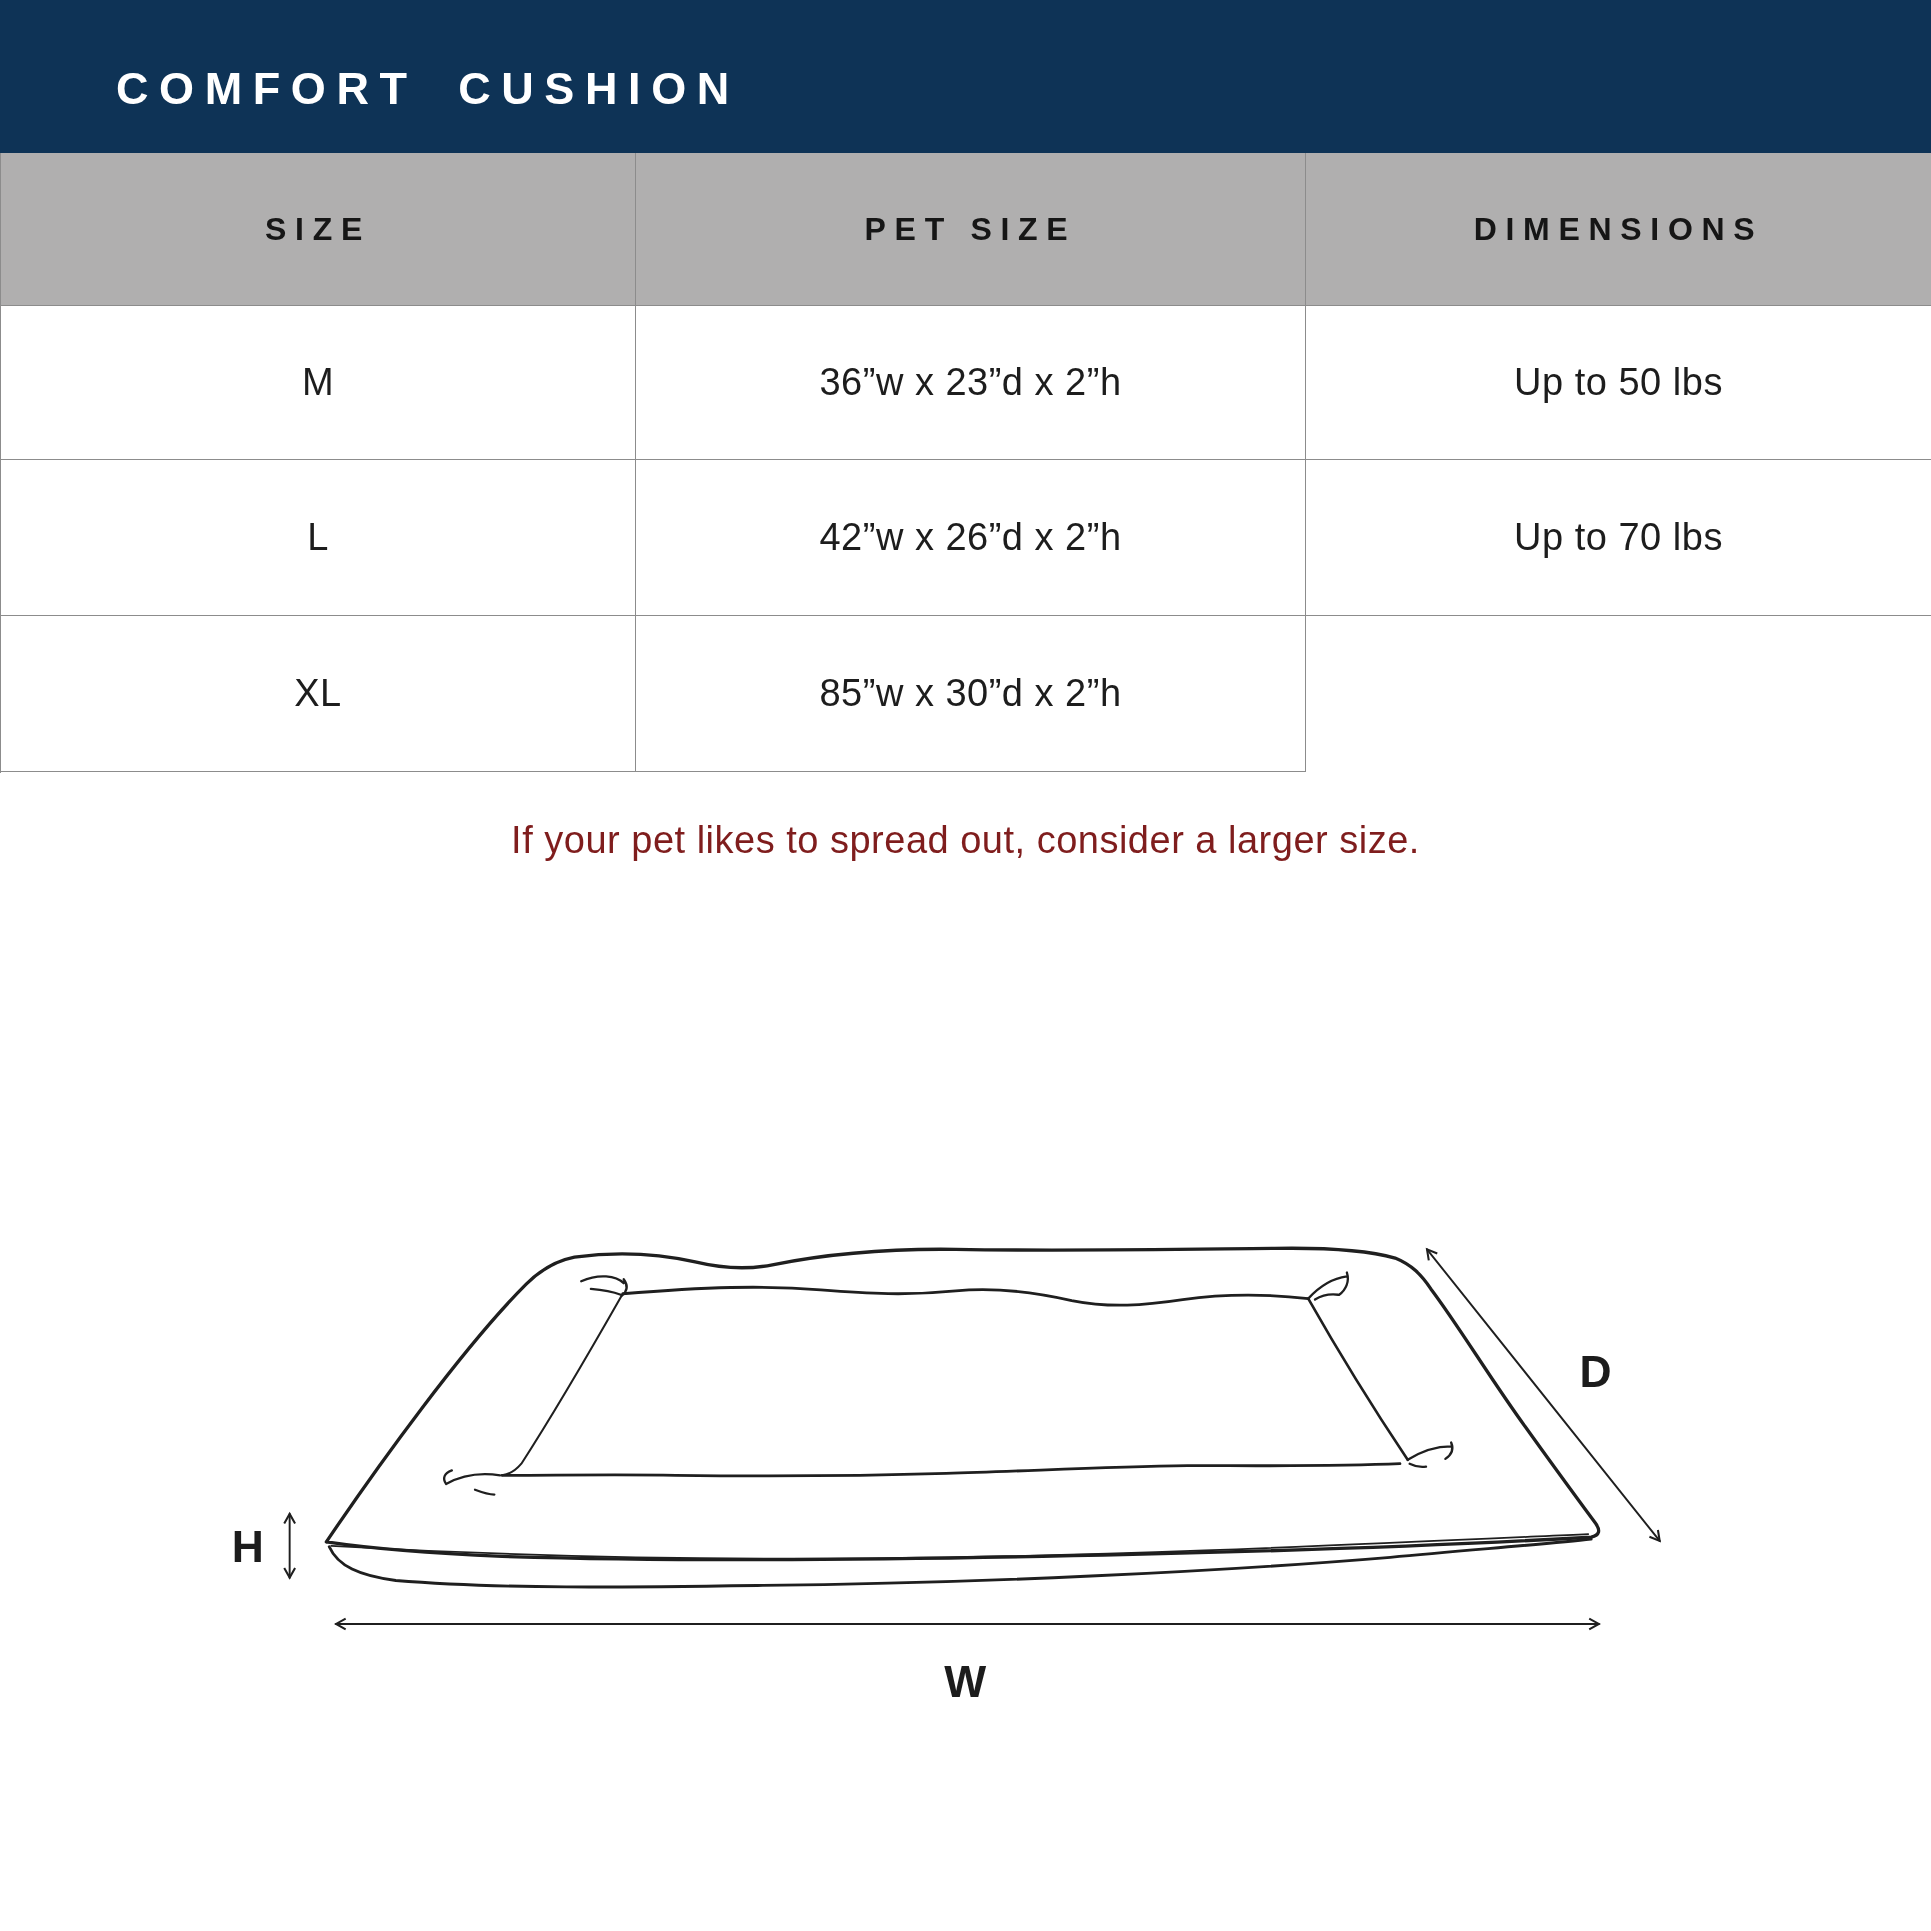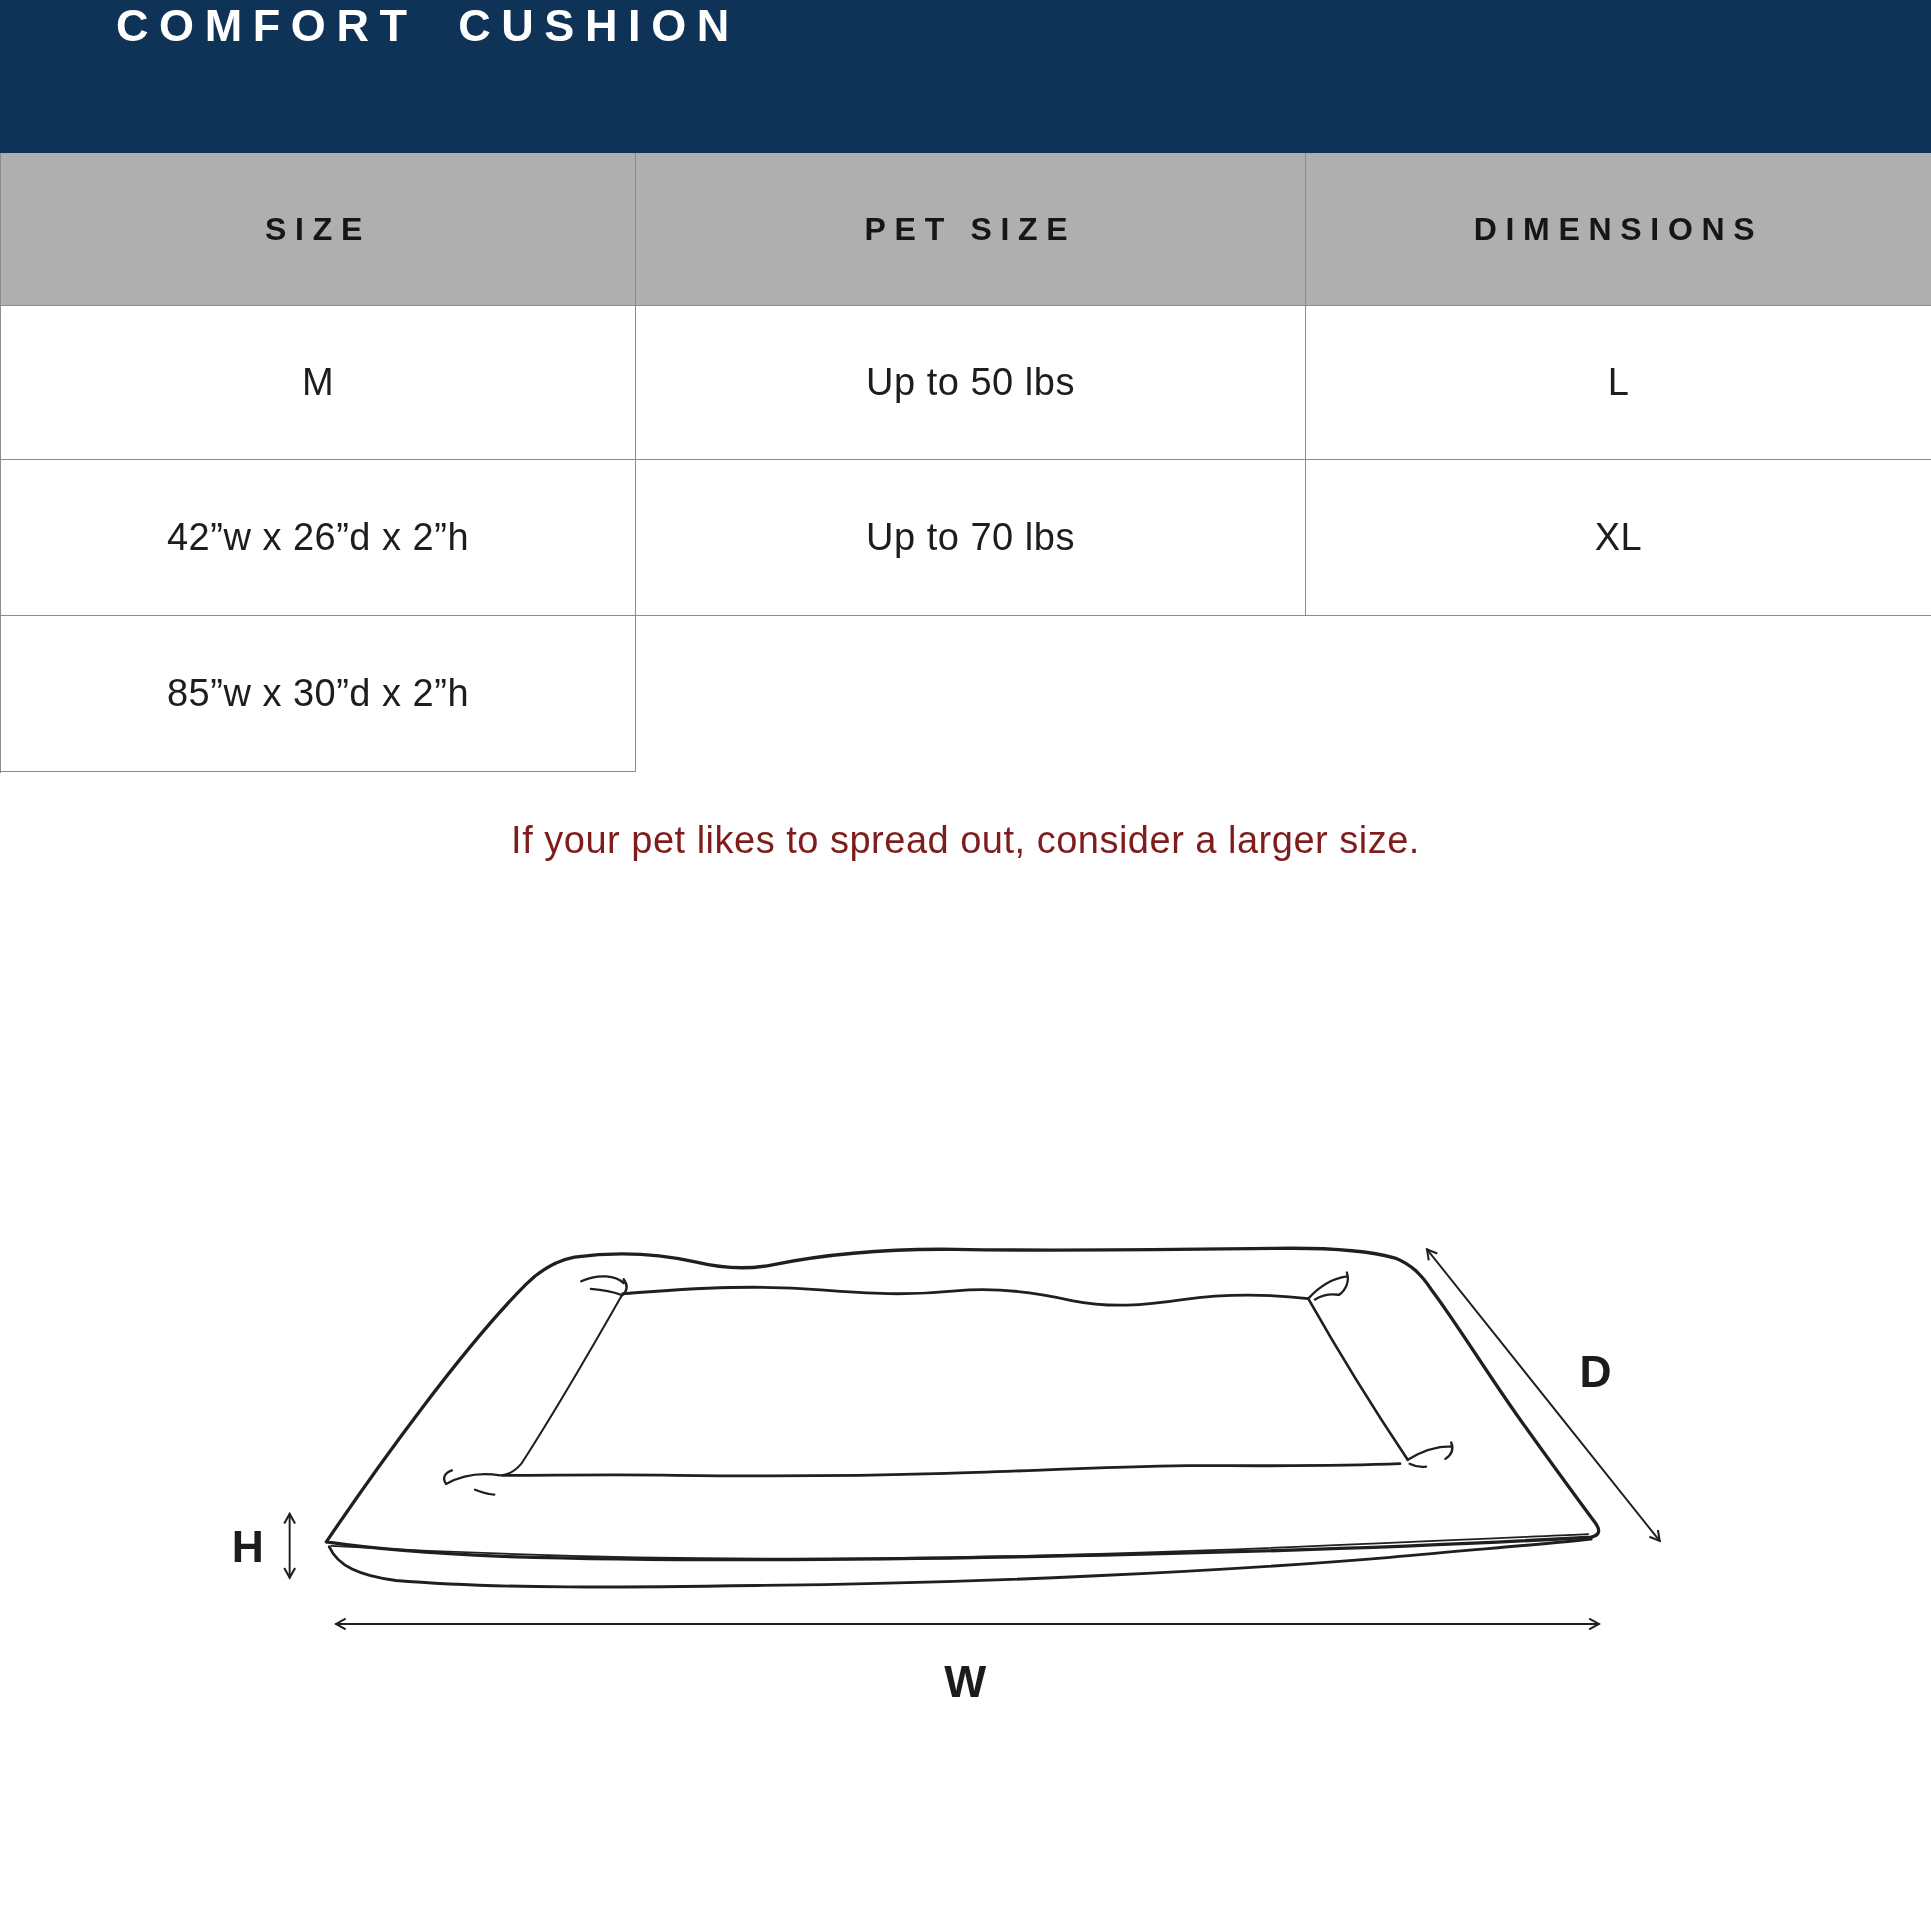--- a/index.html
+++ b/index.html
@@ -18,20 +18,21 @@
   }
 
   
   .banner {
     position: absolute;
     top: 0; left: 0;
     width: 1931px;
     height: 177px;
     background: #0e3356;
     display: flex;
+    align-items: center;
   }
   .banner h1 {
     margin: 0 0 0 116px;
     font-size: 45px;
     font-weight: bold;
     letter-spacing: 10.6px;
     word-spacing: 17.4px;
     color: #ffffff;
   }
 
@@ -111,20 +112,21 @@
     <h1>COMFORT CUSHION</h1>
   </header>
 
   <div class="size-table">
 
     <div class="cell th">SIZE</div>
     <div class="cell th">PET SIZE</div>
     <div class="cell th">DIMENSIONS</div>
 
     <div class="cell td">M</div>
+    <div class="cell td">36”w x 23”d x 2”h</div>
     <div class="cell td">Up to 50 lbs</div>
 
     <div class="cell td">L</div>
     <div class="cell td">42”w x 26”d x 2”h</div>
     <div class="cell td">Up to 70 lbs</div>
 
     <div class="cell td">XL</div>
     <div class="cell td">85”w x 30”d x 2”h</div>
   </div>
 

